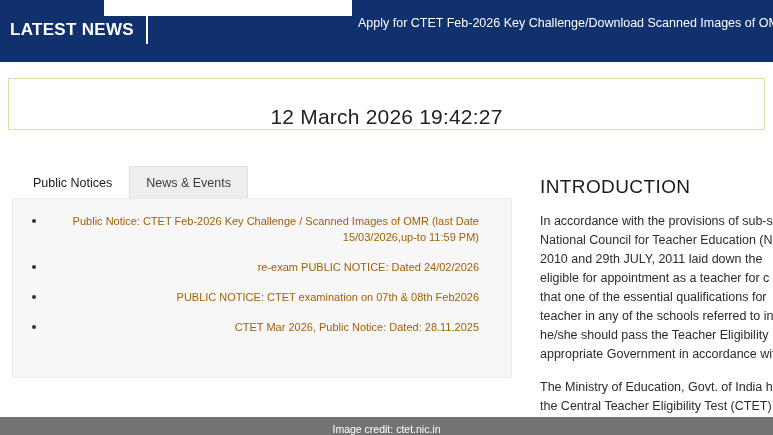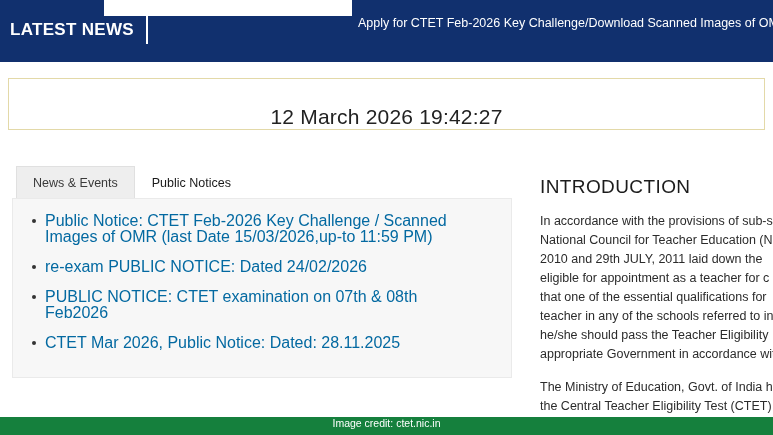--- a/index.html
+++ b/index.html
@@ -150,25 +150,26 @@
     width: 500px;
     height: 180px;
   }
   .notice-list {
     margin: 0;
     padding-left: 26px;
     list-style: none;
   }
   .notice-list li {
     position: relative;
-    font-size: 16px;
+    font-size: 11px;
     line-height: 16px;
-    color: #0369a1;
+    color: #a16207;
     margin-bottom: 14px;
     padding-right: 16px;
+    text-align: right;
   }
   .notice-list li:before {
     content: "";
     position: absolute;
     left: -13px;
     top: 6px;
     width: 4px;
     height: 4px;
     border-radius: 50%;
     background: #333333;
@@ -201,25 +202,25 @@
     white-space: nowrap;
   }
 
   
   .credit-bar {
     position: absolute;
     left: 0;
     bottom: 0;
     width: 773px;
     height: 18px;
-    background: #15803d;
+    background: #737373;
     color: #ffffff;
     font-size: 10.5px;
     display: flex;
-    align-items: flex-start;
+    align-items: flex-end;
     justify-content: center;
   }
 </style>
 </head>
 <body>
 
 <div class="page">
 
   <div class="top-strip">
     <div class="left-block"></div>
@@ -232,22 +233,22 @@
   </div>
 
   <div class="date-banner">
     <div class="date-text">12 March 2026 19:42:27</div>
   </div>
 
   <div class="main">
 
     <div class="left-col">
       <div class="tabs">
+        <div class="tab active">Public Notices</div>
         <div class="tab inactive">News &amp; Events</div>
-        <div class="tab active">Public Notices</div>
       </div>
       <div class="notice-panel">
         <ul class="notice-list">
           <li>Public Notice: CTET Feb-2026 Key Challenge / Scanned Images of OMR (last Date 15/03/2026,up-to 11:59 PM)</li>
           <li>re-exam PUBLIC NOTICE: Dated 24/02/2026</li>
           <li>PUBLIC NOTICE: CTET examination on 07th &amp; 08th Feb2026</li>
           <li>CTET Mar 2026, Public Notice: Dated: 28.11.2025</li>
         </ul>
       </div>
     </div>

